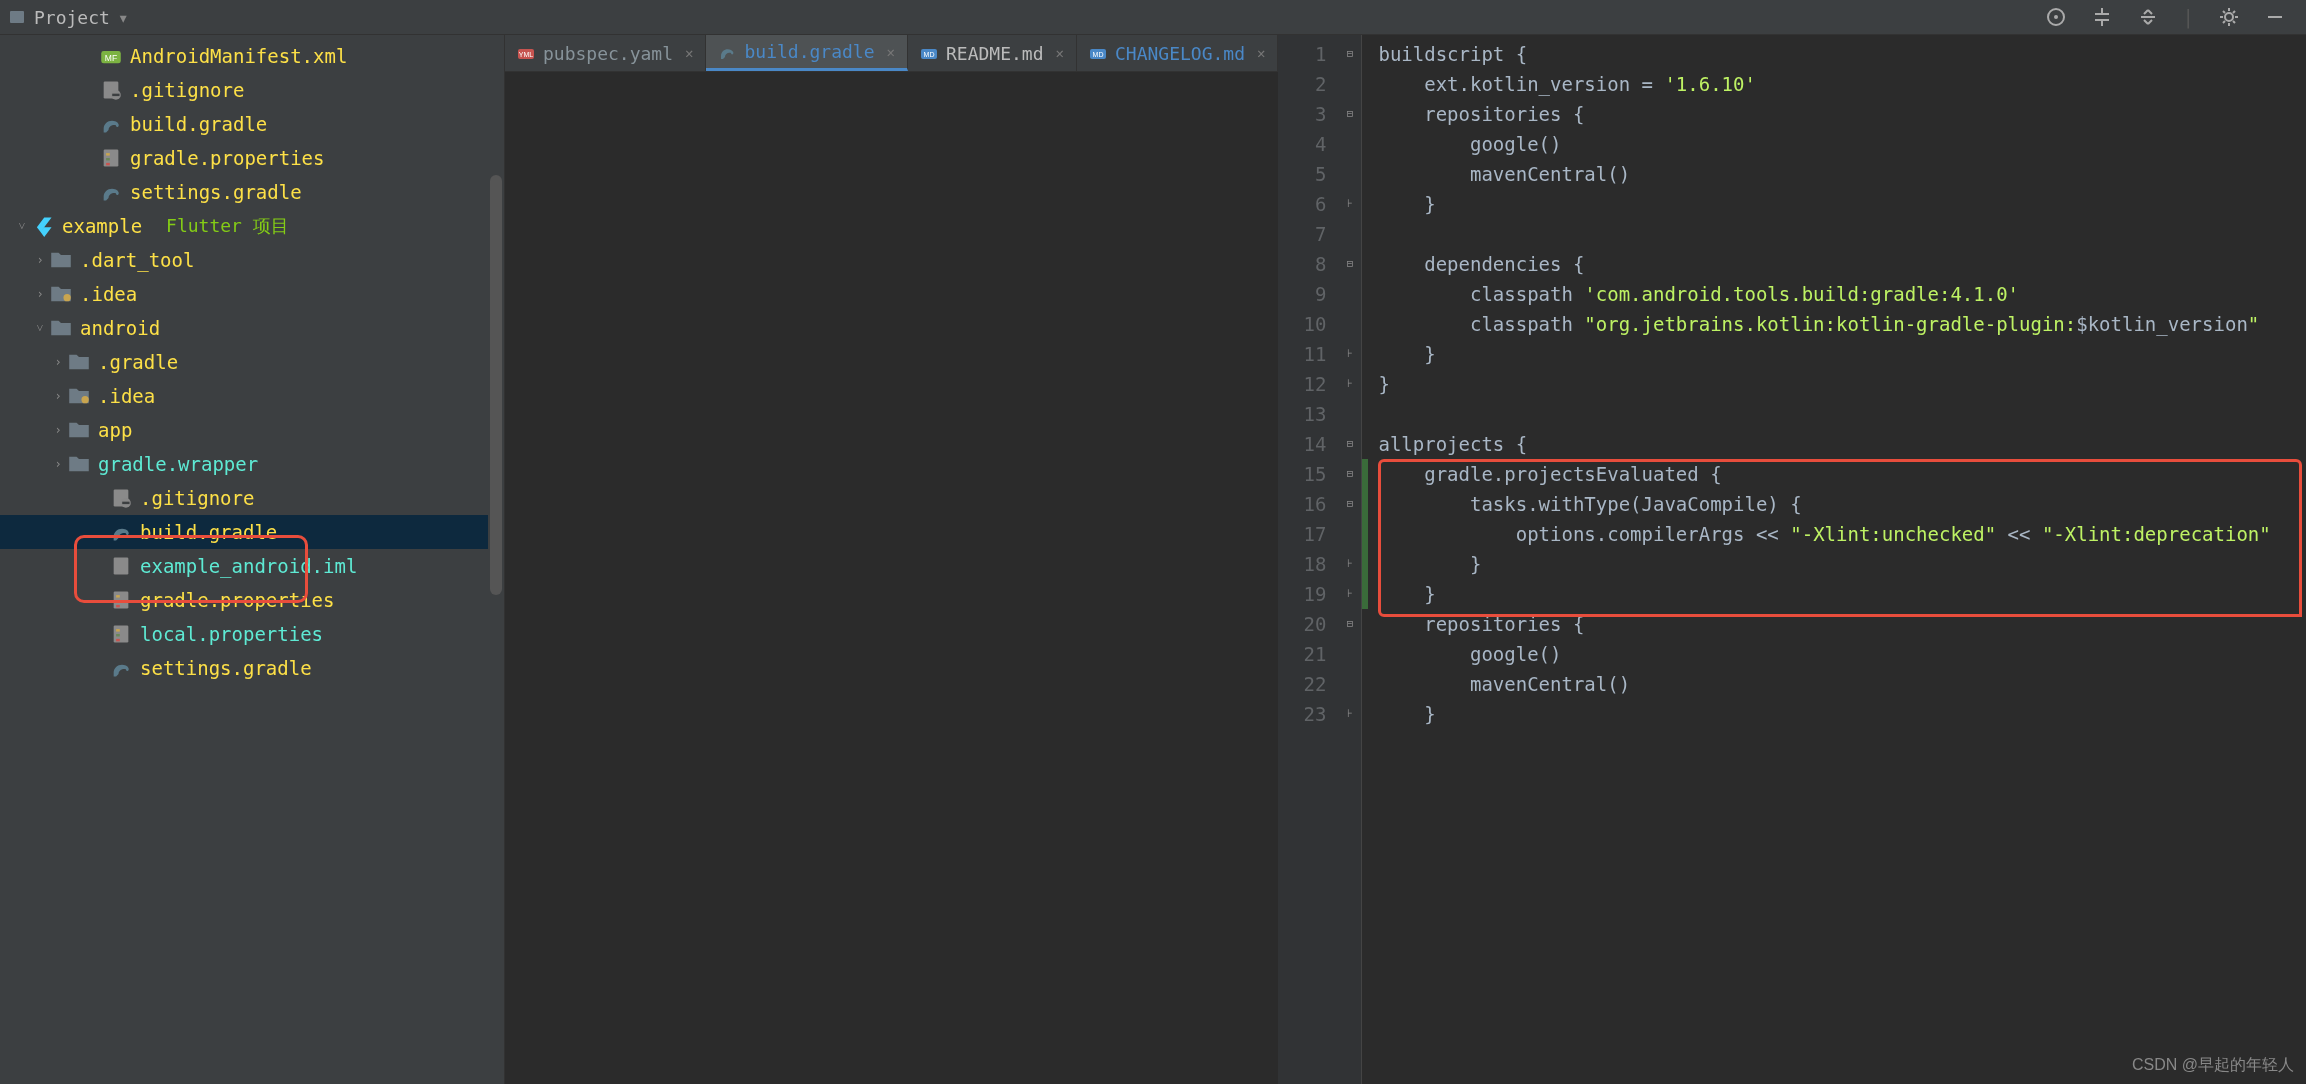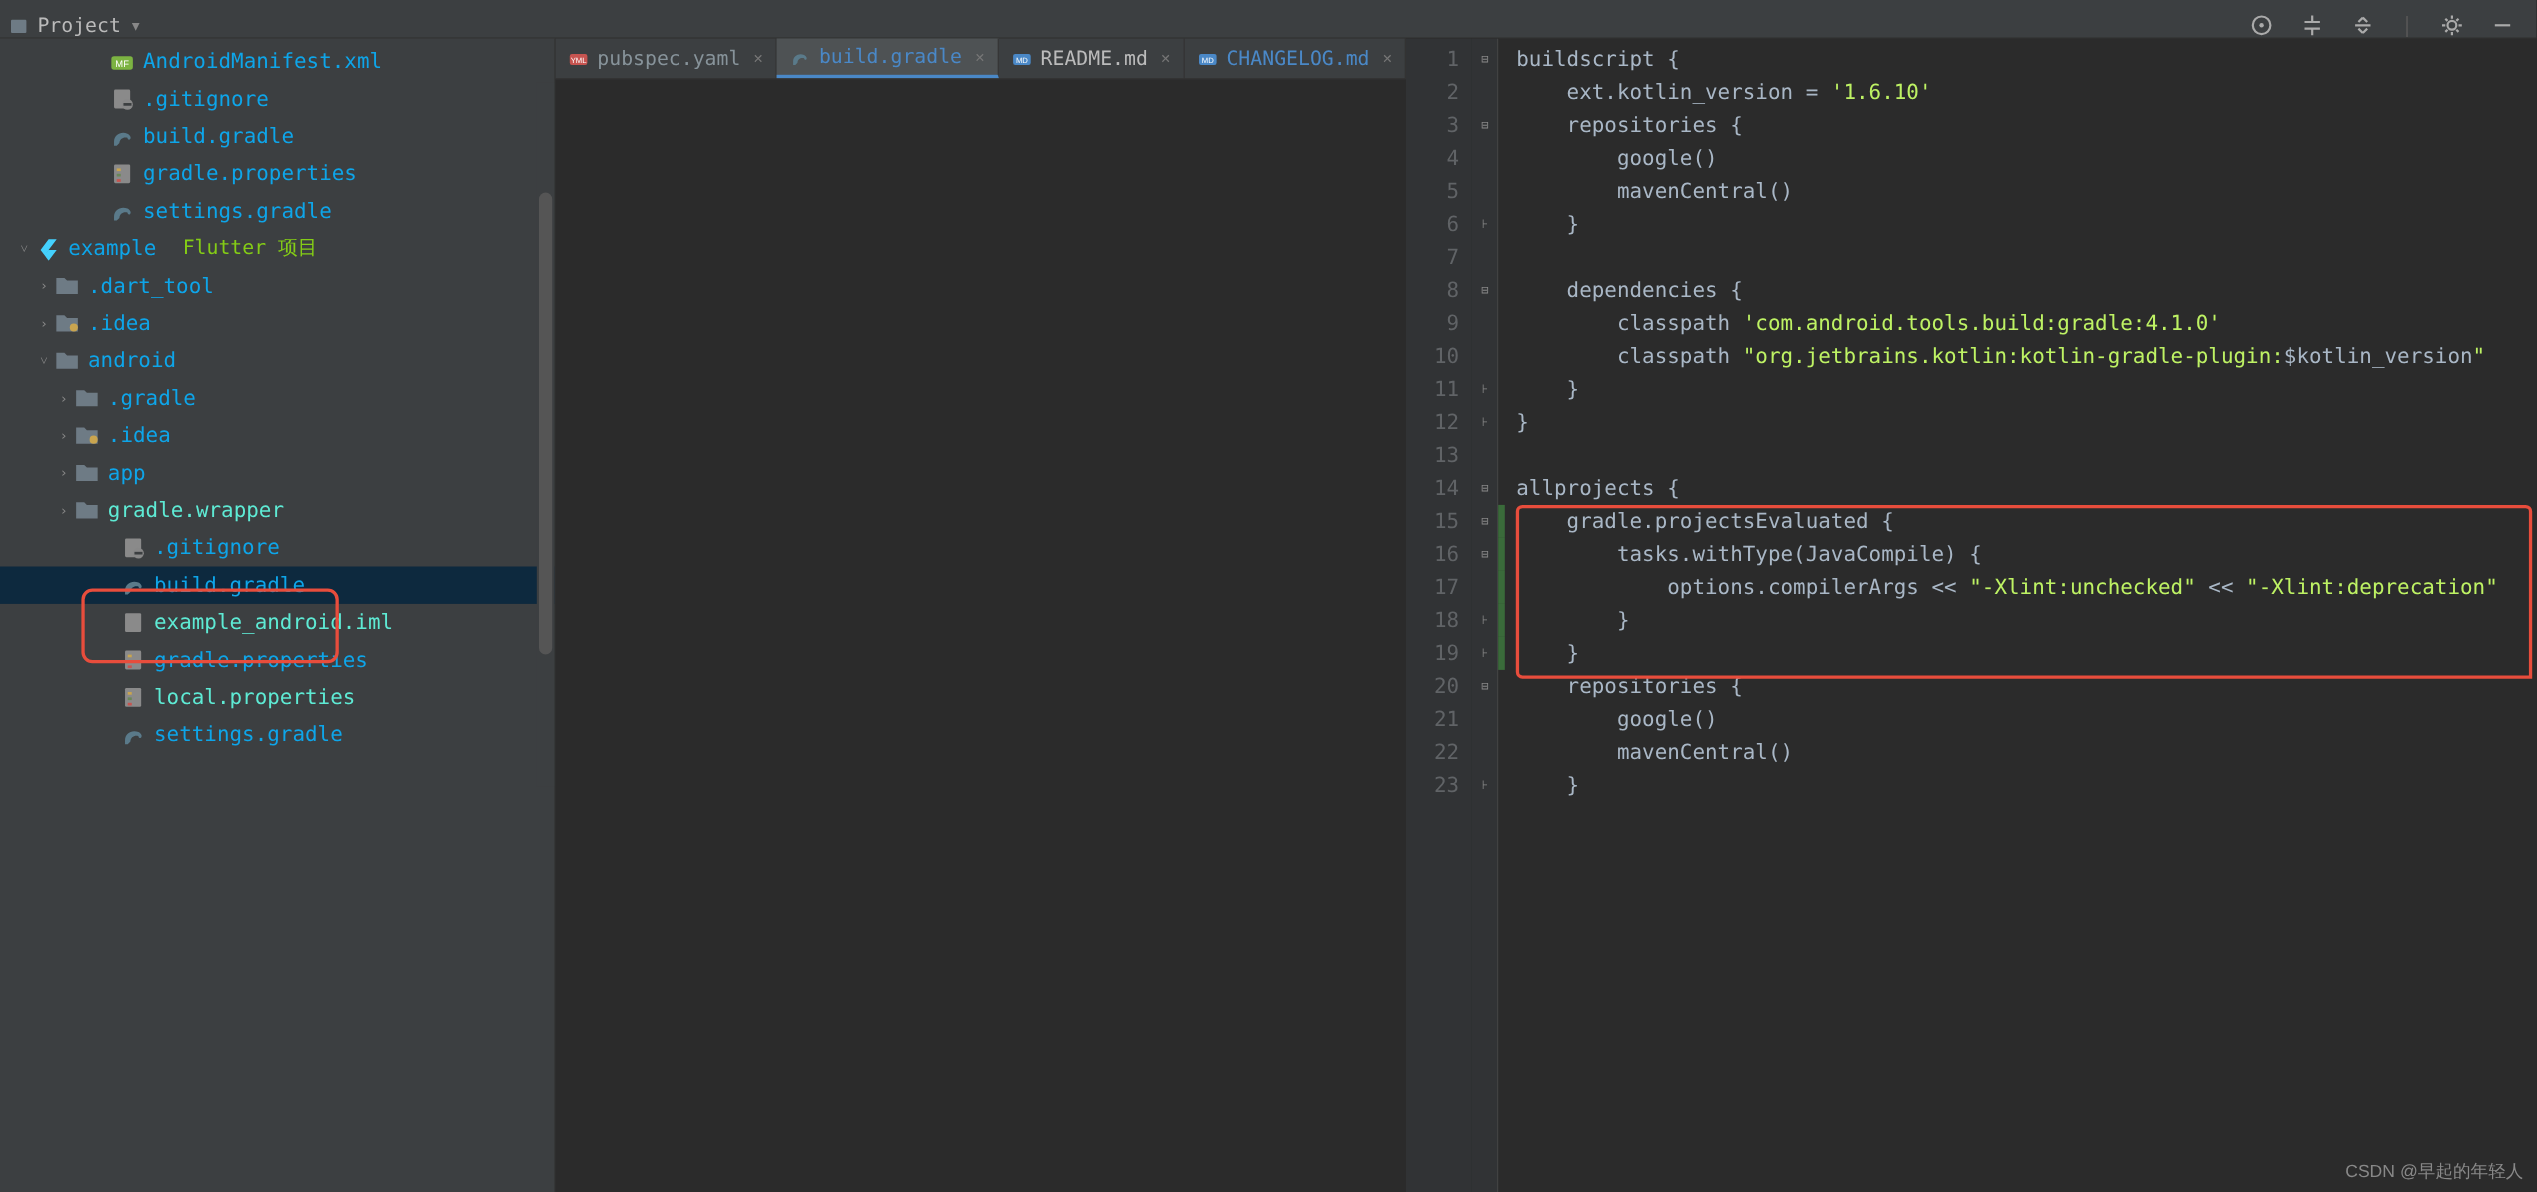--- a/index.html
+++ b/index.html
@@ -11,21 +11,21 @@
   overflow: hidden;
   width: 2306px;
   height: 1084px;
   position: relative;
 }
 .top-bar {
   height: 35px;
   background: #3c3f41;
   border-bottom: 1px solid #323232;
   display: flex;
-  align-items: flex-end;
+  align-items: center;
   padding: 0 8px;
 }
 .project-selector {
   display: flex;
   align-items: center;
   gap: 8px;
   color: #bbb;
   font-size: 18px;
 }
 .project-selector .icon { width: 18px; height: 18px; }
@@ -68,21 +68,21 @@
   text-align: center;
   color: #888;
   font-size: 12px;
 }
 .tree-row .file-icon {
   width: 22px;
   height: 22px;
   margin-right: 8px;
   flex-shrink: 0;
 }
-.tree-row .label { color: #0ea5e9; }
+.tree-row .label { color: #fde047; }
 .tree-row .label.yellow { color: #5eead4; }
 .tree-row .annotation { color: #84cc16; margin-left: 24px; font-size: 18px; }
 
 .red-box-1 {
   position: absolute;
   left: 74px;
   top: 500px;
   width: 234px;
   height: 68px;
   border: 3px solid #e84d3c;

